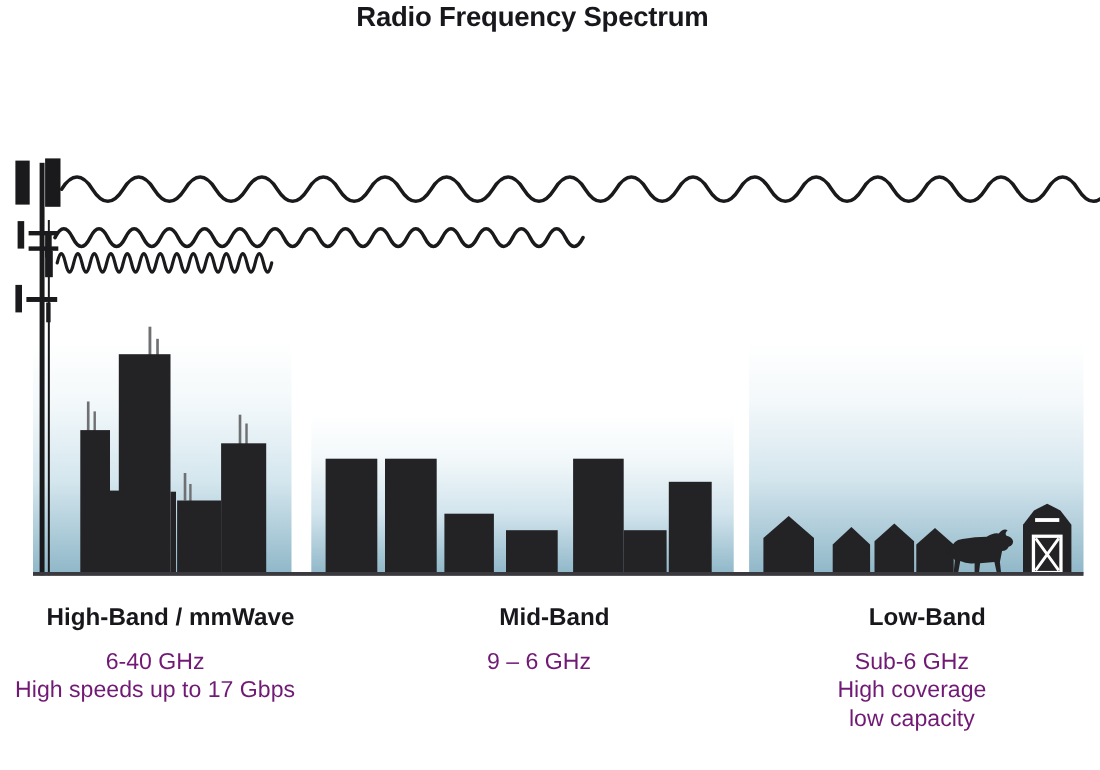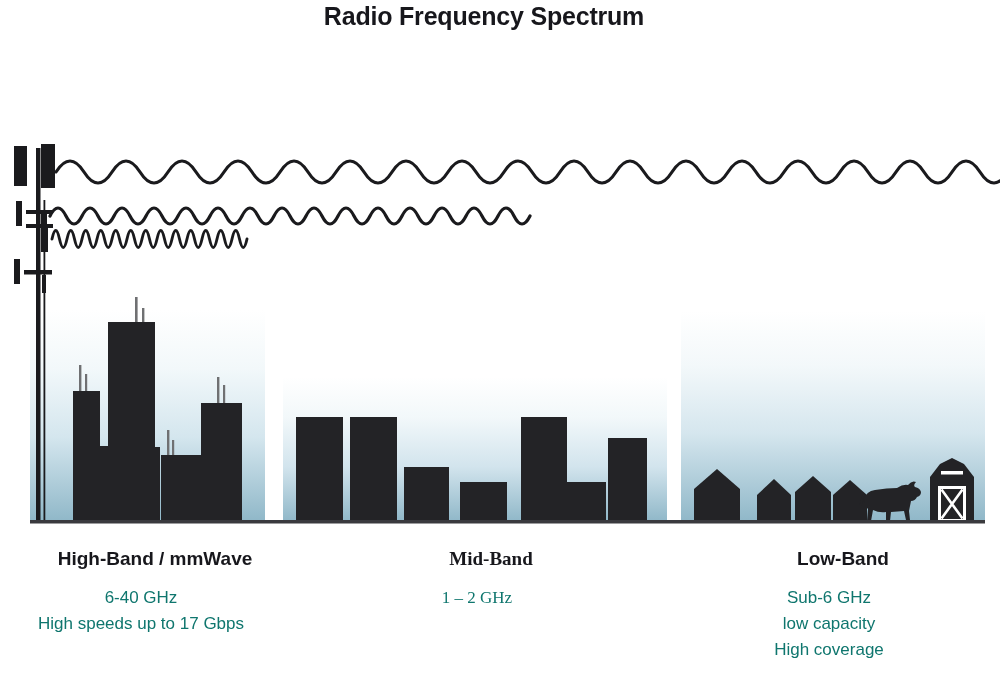--- a/index.html
+++ b/index.html
@@ -34,37 +34,37 @@
     left: 0;
     width: 1000px;
     height: 700px;
   }
 
   .band-caption {
     position: absolute;
     text-align: center;
   }
   .band-title {
-    font-size: 19px;
+    font-size: 22px;
     font-weight: bold;
     color: #17171c;
     white-space: nowrap;
     padding-left: 28px;
   }
   .band-lines {
     margin-top: 15px;
-    font-size: 17px;
+    font-size: 21px;
     line-height: 26px;
-    color: #0f766e;
+    color: #701a75;
     font-weight: 400;
   }
   .band-lines div { white-space: nowrap; }
 
   #cap-high { left: 0px;   top: 548px; width: 282px; }
-  #cap-mid  { left: 327px; top: 548px; width: 300px; font-family: Liberation Serif, serif; }
+  #cap-mid  { left: 340px; top: 548px; width: 300px; }
   #cap-low  { left: 674px; top: 548px; width: 310px; }
 </style>
 </head>
 <body>
 
 <div id="title">Radio Frequency Spectrum</div>
 
 <svg id="scene" viewBox="0 0 1000 700" width="1000" height="700" xmlns="http://www.w3.org/2000/svg">
 
   <defs>
@@ -236,24 +236,24 @@
   <div class="band-title">High-Band / mmWave</div>
   <div class="band-lines">
     <div>6-40 GHz</div>
     <div>High speeds up to 17 Gbps</div>
   </div>
 </div>
 
 <div class="band-caption" id="cap-mid">
   <div class="band-title">Mid-Band</div>
   <div class="band-lines">
-    <div>1 – 2 GHz</div>
+    <div>9 – 6 GHz</div>
   </div>
 </div>
 
 <div class="band-caption" id="cap-low">
   <div class="band-title">Low-Band</div>
   <div class="band-lines">
     <div>Sub-6 GHz</div>
+    <div>High coverage</div>
     <div>low capacity</div>
-    <div>High coverage</div>
   </div>
 </div>
 
 </body></html>

